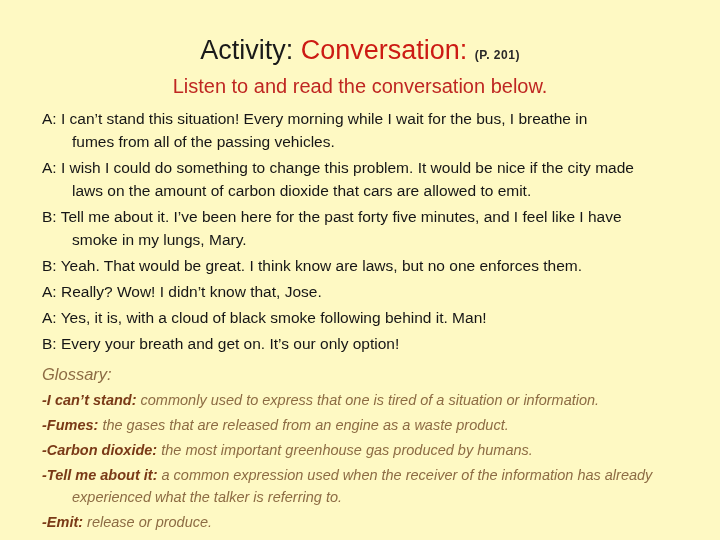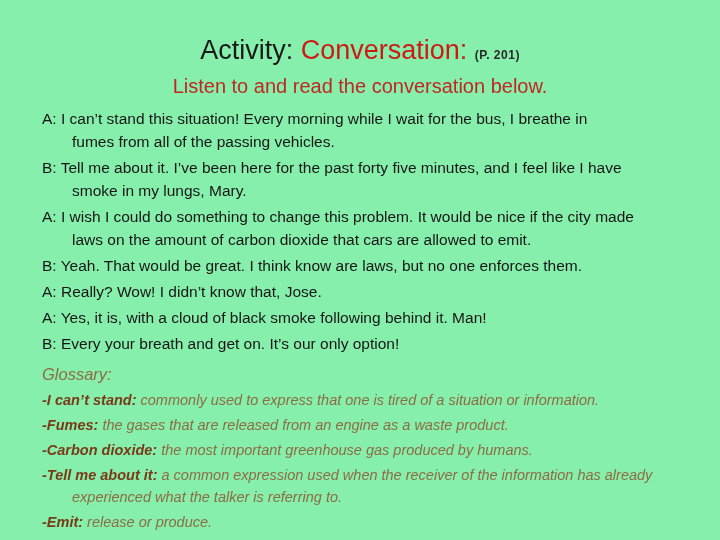--- a/index.html
+++ b/index.html
@@ -1,20 +1,20 @@
 <!DOCTYPE html>
 <html><head>
 <meta charset="utf-8">
 <style>
   html, body { margin: 0; padding: 0; background: #ffffff; }
   .page {
     position: relative;
     width: 720px;
     height: 540px;
-    background: #86efac;
+    background: #fef9c3;
     overflow: hidden;
     font-family: "Liberation Sans", "DejaVu Sans", sans-serif;
     color: #1c1c1c;
     box-sizing: border-box;
   }
   .slide {
     box-sizing: border-box;
     width: 100%;
     height: 100%;
     padding: 34px 34px 0 42px;
@@ -72,24 +72,24 @@
 <div class="page">
   <div class="slide">
 
     <h1 class="title"><span class="t-black">Activity: </span><span class="t-red">Conversation: </span><span class="t-page">(P. 201)</span></h1>
 
     <h2 class="subtitle">Listen to and read the conversation below.</h2>
 
     <div class="conversation">
       <p class="line">A: I can’t stand this situation! Every morning while I wait for the bus, I breathe in
 fumes from all of the passing vehicles.</p>
+      <p class="line">A: I wish I could do something to change this problem. It would be nice if the city made
+laws on the amount of carbon dioxide that cars are allowed to emit.</p>
       <p class="line">B: Tell me about it. I’ve been here for the past forty five minutes, and I feel like I have
 smoke in my lungs, Mary.</p>
-      <p class="line">A: I wish I could do something to change this problem. It would be nice if the city made
-laws on the amount of carbon dioxide that cars are allowed to emit.</p>
       <p class="line">B: Yeah. That would be great. I think know are laws, but no one enforces them.</p>
       <p class="line">A: Really? Wow! I didn’t know that, Jose.</p>
       <p class="line">A: Yes, it is, with a cloud of black smoke following behind it. Man!</p>
       <p class="line">B: Every your breath and get on. It’s our only option!</p>
     </div>
 
     <div class="glossary">
       <p class="g-head">Glossary:</p>
 
       <p class="g-entry"><span class="g-term">-I can’t stand:</span><span class="g-def"> commonly used to express that one is tired of a situation or information.</span></p>

